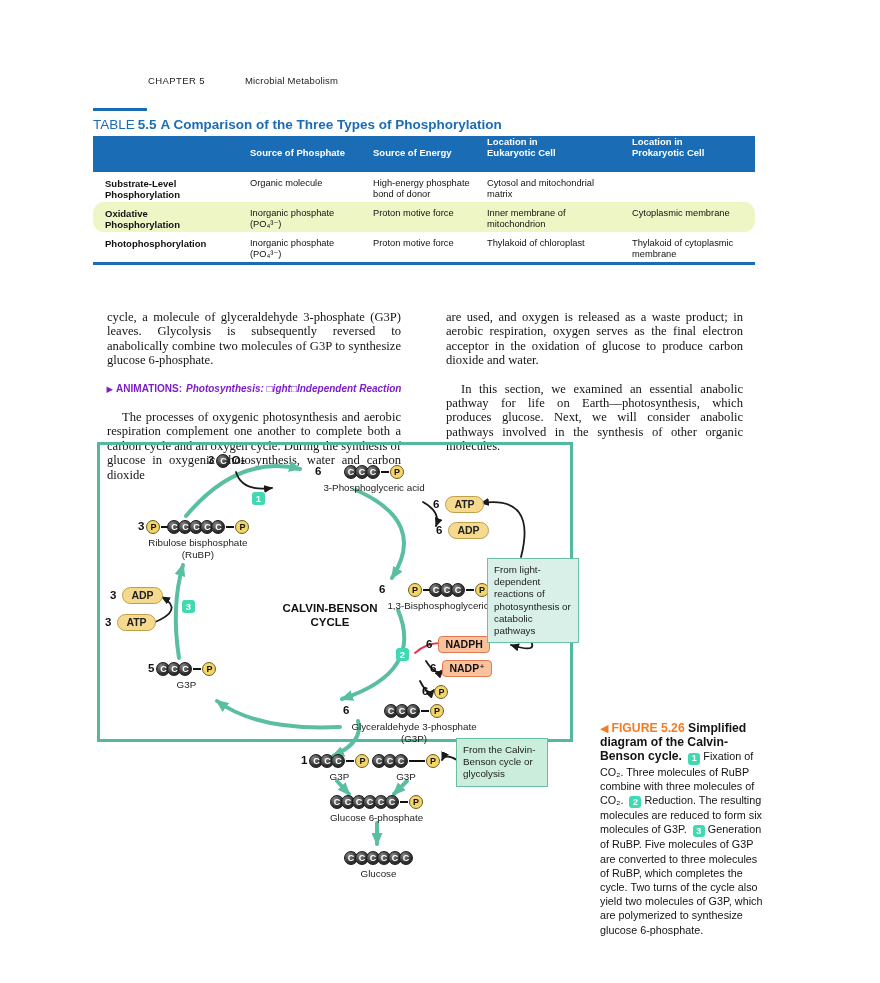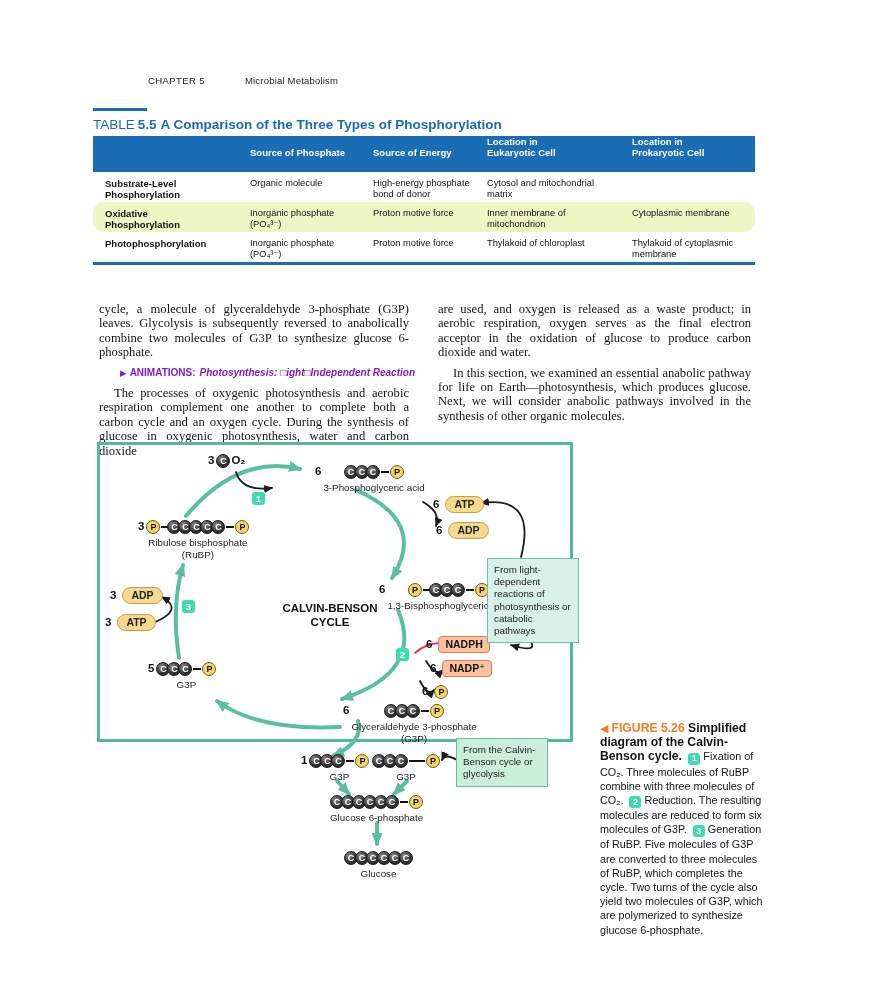--- a/index.html
+++ b/index.html
@@ -24,24 +24,24 @@
   .trow.hl{background:#eef6c6;border-radius:11px;}
   .trow .td{padding-top:6px;padding-bottom:2px;white-space:pre-line;line-height:11px;padding-right:10px;}
   .trow .tlabel{font-weight:bold;padding-left:12px;font-size:9.5px;}
   .t-rule-bot{top:262px;left:93px;width:662px;height:3px;background:#1a6cb5;}
 
   
   .col{font-family:"Liberation Serif","DejaVu Serif",serif;font-size:12.6px;line-height:14.4px;
        text-align:justify;color:#141414;}
   .col-left{top:296px;left:93px;width:322px;}
   .col-right{top:296px;left:432px;width:325px;}
-  .col p{margin:6px;}
+  .col p{margin:14px;}
   .col p.ind{text-indent:15px;}
   .anim{font-size:10px;font-weight:bold;color:#7d1cc9;margin:1px 0 2px 0;
-        font-family:"Liberation Sans","DejaVu Sans",sans-serif;text-align:right;}
+        font-family:"Liberation Sans","DejaVu Sans",sans-serif;text-align:center;}
   .anim .amark{font-size:8.5px;margin-right:3px;}
   .anim .atext{font-style:italic;margin-left:4px;}
 
   
   .dgwrap{top:440px;left:90px;width:505px;height:460px;}
   .dgborder{position:absolute;left:7px;top:2px;width:476px;height:300px;
             border:3px solid #52b99c;box-sizing:border-box;z-index:0;}
   .dg-svg{position:absolute;left:0;top:0;z-index:1;pointer-events:none;}
   .mol{position:absolute;display:flex;align-items:flex-start;z-index:2;}
   .coeff{font-weight:bold;font-size:11.5px;margin-right:2px;line-height:15px;}

